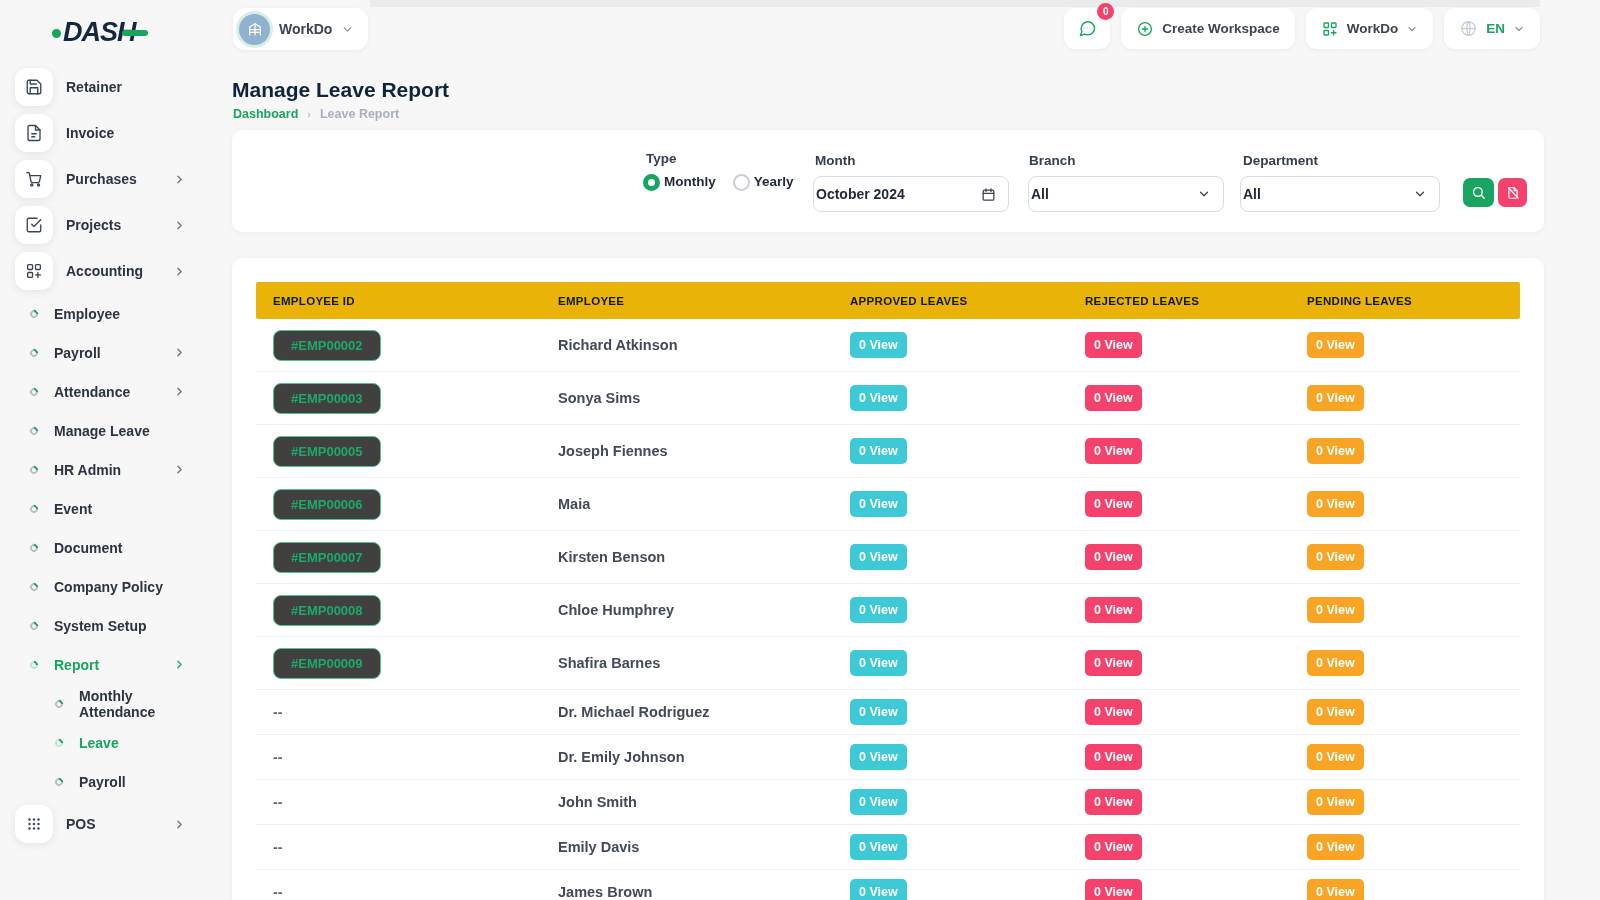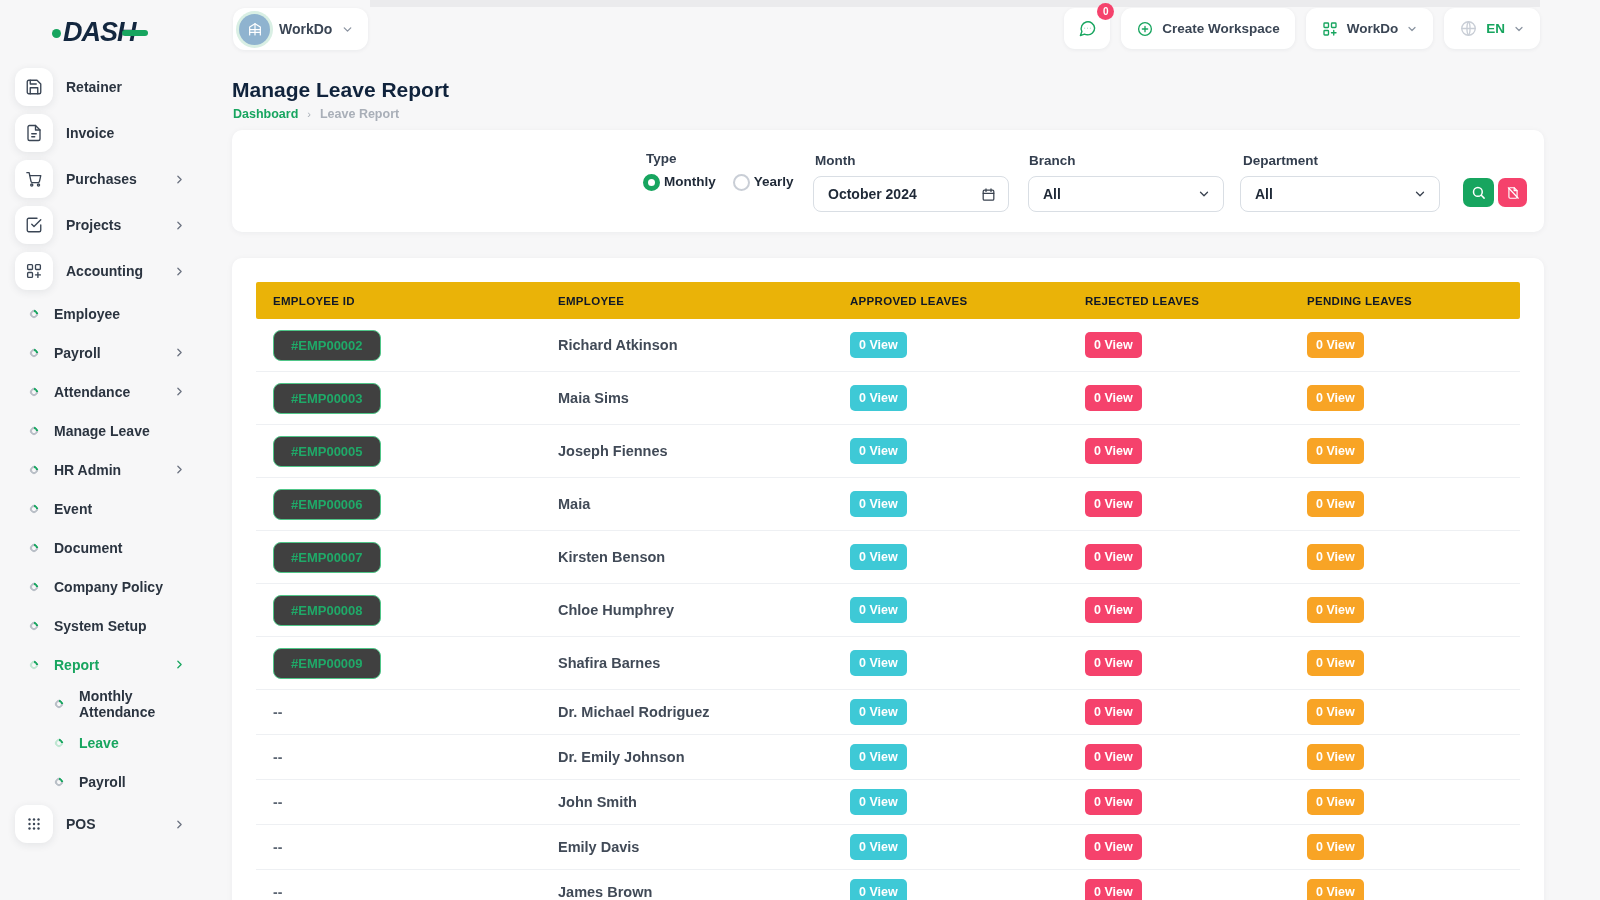--- a/index.html
+++ b/index.html
@@ -71,21 +71,21 @@
 
   
   .f-label { position:absolute; font-size:13.5px; font-weight:600; color:#333e4e; }
   .radio-row { position:absolute; left:411px; top:44px; display:flex; align-items:center; gap:17px; }
   .radio-opt { display:flex; align-items:flex-start; gap:4px; cursor:pointer; }
   .radio-dot { width:17px; height:17px; border-radius:50%; border:2px solid #c9ced6; background:#fff; }
   .radio-opt.selected .radio-dot { border:5px solid var(--green); }
   .radio-text { font-size:13.5px; font-weight:700; color:#1f2937; }
 
   .f-input { position:absolute; height:36px; border:1px solid #d9dee4; border-radius:8px; background:#fff;
-    display:flex; align-items:center; justify-content:space-between; padding:0 12px 0 14px; font-size:14px; color:#1f2937; cursor:pointer; }
+    display:flex; align-items:center; justify-content:space-between; padding:0 12px 0 2px; font-size:14px; color:#1f2937; cursor:pointer; }
   .f-input .val { font-weight:600; }
   .f-icon { color:#39424f; }
 
   .icon-btn { position:absolute; top:48px; width:31px; height:29px; border:none; border-radius:7px; color:#fff;
     display:flex; align-items:center; justify-content:center; cursor:pointer; }
   .btn-search { left:1231px; background:var(--green); }
   .btn-reset { left:1266px; width:29px; background:var(--pink); }
 
   
   .thead { display:grid; grid-template-columns:285px 292px 235px 222px 230px; background:#eab308; height:37px; align-items:center; border-radius:2px; }
@@ -466,21 +466,21 @@
   <div class="trow tall">
     <div class="td td-id"><span class="emp-badge">#EMP00002</span></div>
     <div class="td"><span class="emp-name">Richard Atkinson</span></div>
     <div class="td"><span class="badge badge-teal">0 View</span></div>
     <div class="td"><span class="badge badge-pink">0 View</span></div>
     <div class="td"><span class="badge badge-orange">0 View</span></div>
   </div>
 
   <div class="trow tall">
     <div class="td td-id"><span class="emp-badge">#EMP00003</span></div>
-    <div class="td"><span class="emp-name">Maia Sims</span></div>
+    <div class="td"><span class="emp-name">Sonya Sims</span></div>
     <div class="td"><span class="badge badge-teal">0 View</span></div>
     <div class="td"><span class="badge badge-pink">0 View</span></div>
     <div class="td"><span class="badge badge-orange">0 View</span></div>
   </div>
 
   <div class="trow tall">
     <div class="td td-id"><span class="emp-badge">#EMP00005</span></div>
     <div class="td"><span class="emp-name">Joseph Fiennes</span></div>
     <div class="td"><span class="badge badge-teal">0 View</span></div>
     <div class="td"><span class="badge badge-pink">0 View</span></div>

